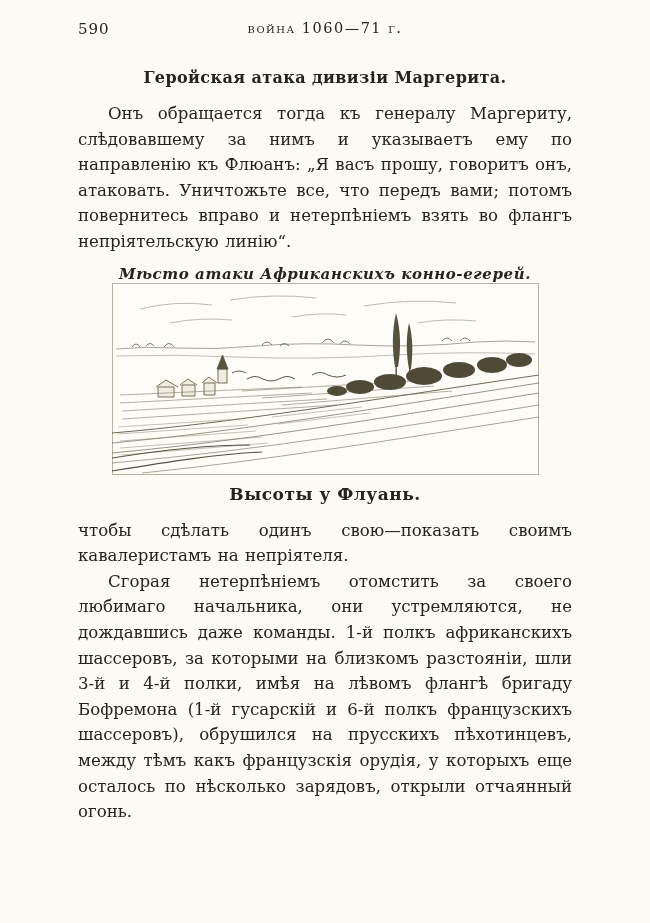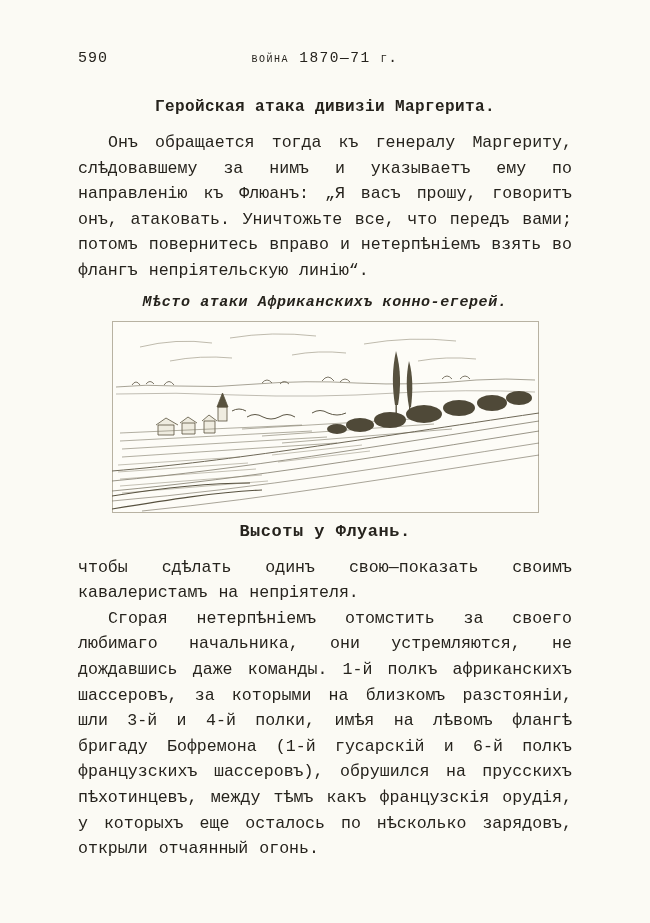--- a/index.html
+++ b/index.html
@@ -8,23 +8,22 @@
     font-family: "DejaVu Serif", "Liberation Serif", serif;
   }
   .page {
     position: relative;
     width: 650px;
     height: 923px;
     margin: 0 auto;
     background: #fbfaf4;
     color: #26231d;
     box-sizing: border-box;
-    padding: 50px 78px 0 78px;
+    padding: 20px 78px 0 78px;
     overflow: hidden;
-    font-family: Liberation Mono, monospace;
   }
   .running-head {
     position: relative;
     height: 20px;
     text-align: center;
     font-size: 14.5px;
     letter-spacing: 1.5px;
     font-variant: small-caps;
   }
   .page-num {
@@ -44,21 +43,21 @@
   }
   .para {
     margin: 0;
     text-align: justify;
     font-size: 16.6px;
     line-height: 25.6px;
     word-spacing: 1px;
   }
   .indent { text-indent: 30px; }
   .figure-caption-above {
-    margin: 10px 0 10px 0;
+    margin: 10px 0 0 0;
     text-align: center;
     font-size: 15px;
     font-weight: bold;
     font-style: italic;
     letter-spacing: 0.6px;
   }
   .figure {
     width: 427px;
     margin: 0 auto 14px auto;
     text-align: center;
@@ -71,21 +70,21 @@
     font-weight: bold;
   }
 </style>
 </head>
 <body>
 
 <div class="page">
 
   <header class="running-head">
     <span class="page-num">590</span>
-    <span>война 1870—71 г.</span>
+    <span>война 1060—71 г.</span>
   </header>
 
   <h1 class="article-title">Геройская атака дивизіи Маргерита.</h1>
 
   <p class="para indent">Онъ обращается тогда къ генералу Маргериту, слѣдовавшему за нимъ и указываетъ ему по направленію къ Флюанъ: „Я васъ прошу, говоритъ онъ, атаковать. Уничтожьте все, что передъ вами; потомъ повернитесь вправо и нетерпѣніемъ взять во флангъ непріятельскую линію“.</p>
 
   <div class="figure-caption-above">Мѣсто атаки Африканскихъ конно-егерей.</div>
 
   <figure class="figure">
     <svg viewBox="0 0 427 192" width="427" height="192" xmlns="http://www.w3.org/2000/svg">

